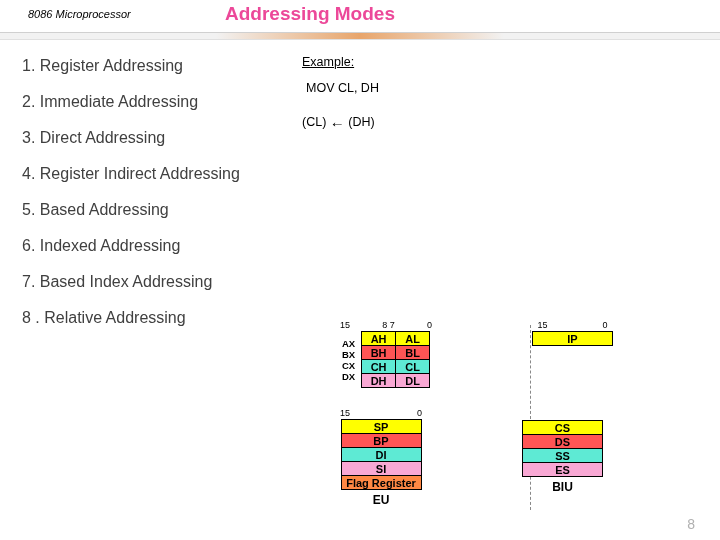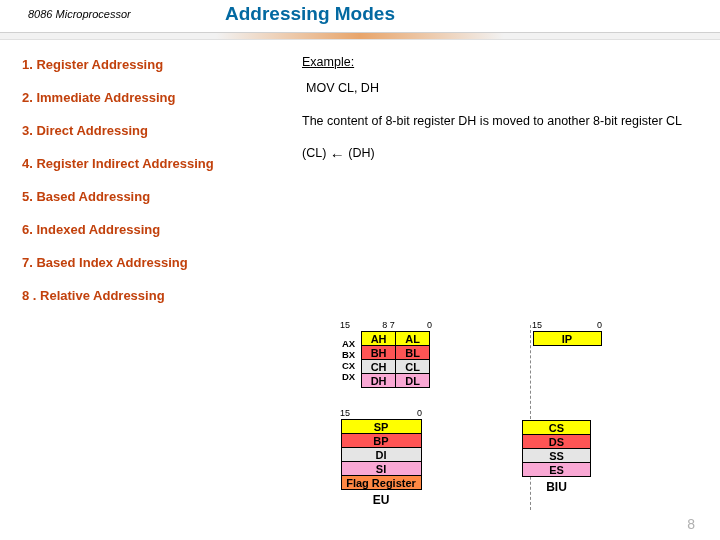--- a/index.html
+++ b/index.html
@@ -18,40 +18,40 @@
     font-size: 11px;
     font-style: italic;
     color: #000;
   }
   .title {
     position: absolute;
     top: 3px;
     left: 225px;
     font-size: 19px;
     font-weight: bold;
-    color: #0369a1;
+    color: #ec4899;
   }
   .title-underline {
     position: absolute;
     top: 32px;
     left: 0;
     width: 720px;
     height: 8px;
     background: linear-gradient(to right, #f2f2f2 0%, #f2f2f2 30%, #e8a56b 50%, #f2f2f2 70%, #f2f2f2 100%);
     border-top: 1px solid #d0d0d0;
     border-bottom: 1px solid #e0e0e0;
   }
   .left-col {
     position: absolute;
     top: 55px;
     left: 22px;
     width: 250px;
-    font-size: 13px;
-    font-weight: bold;
-    color: #c2410c;
+    font-size: 16px;
+    font-weight: normal;
+    color: #404040;
   }
   .mode-item { margin-bottom: 18px; }
   .mode-item.highlight {
     padding: 2px 4px 4px 4px;
     margin-left: -4px;
     margin-bottom: 14px;
   }
   .right-col {
     position: absolute;
     top: 55px;
@@ -84,25 +84,25 @@
   table.regs { border-collapse: collapse; }
   table.regs td {
     border: 1px solid #000;
     font-size: 11px;
     font-weight: bold;
     text-align: center;
     height: 14px;
     padding: 0;
   }
   .w30 { width: 34px; }
-  .w68 { width: 68px; }
+  .w68 { width: 80px; }
   .w80 { width: 80px; }
   .yel { background: #ffff00; }
   .red { background: #ff5555; }
-  .grn { background: #e5e5e5; }
+  .grn { background: #5eead4; }
   .cya { background: #f9a8d4; }
   .org { background: #ff8844; }
   .side-lbl { font-size: 9.5px; font-weight: bold; margin-right: 3px; }
   .with-labels { display: flex; align-items: center; }
   .lbls-col { display: flex; flex-direction: column; justify-content: space-around; margin-right: 3px; }
   .section-label { font-size: 12px; font-weight: bold; margin-top: 3px; }
   .vdash {
     position: absolute;
     top: 325px;
     left: 530px;
@@ -131,21 +131,20 @@
   <div class="mode-item">4.  Register Indirect Addressing</div>
   <div class="mode-item">5.  Based Addressing</div>
   <div class="mode-item">6.  Indexed Addressing</div>
   <div class="mode-item">7.  Based Index Addressing</div>
   <div class="mode-item">8 . Relative Addressing</div>
 </div>
 
 <div class="right-col">
   <div class="example-label">Example:</div>
   <div class="mov-box">MOV CL, DH</div>
-  <div class="desc2">The content of 8-bit register DH is moved to another 8-bit register CL</div>
   <div class="assign">
     <span>(CL)</span>
     <span class="arrow-left">←</span>
     <span>(DH)</span>
   </div>
 </div>
 
 <div class="vdash"></div>
 
 <div class="diagram">

